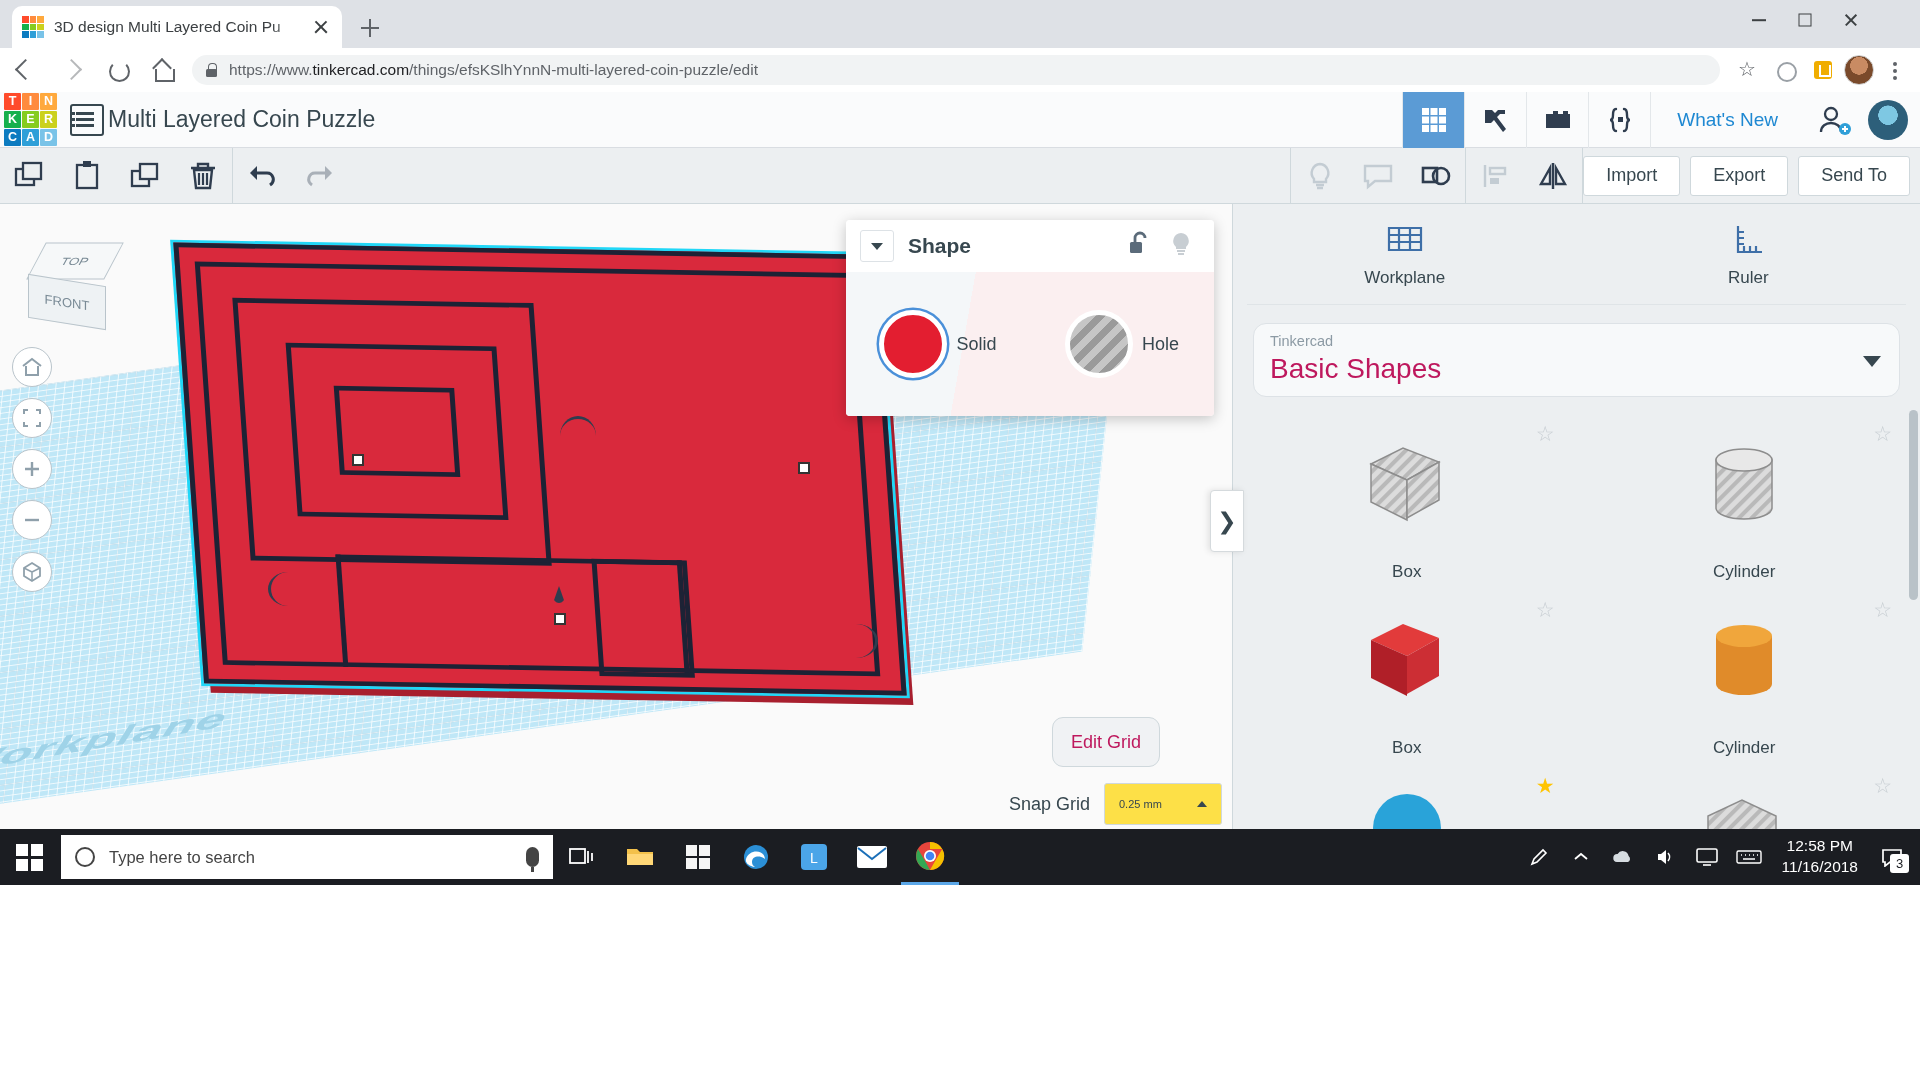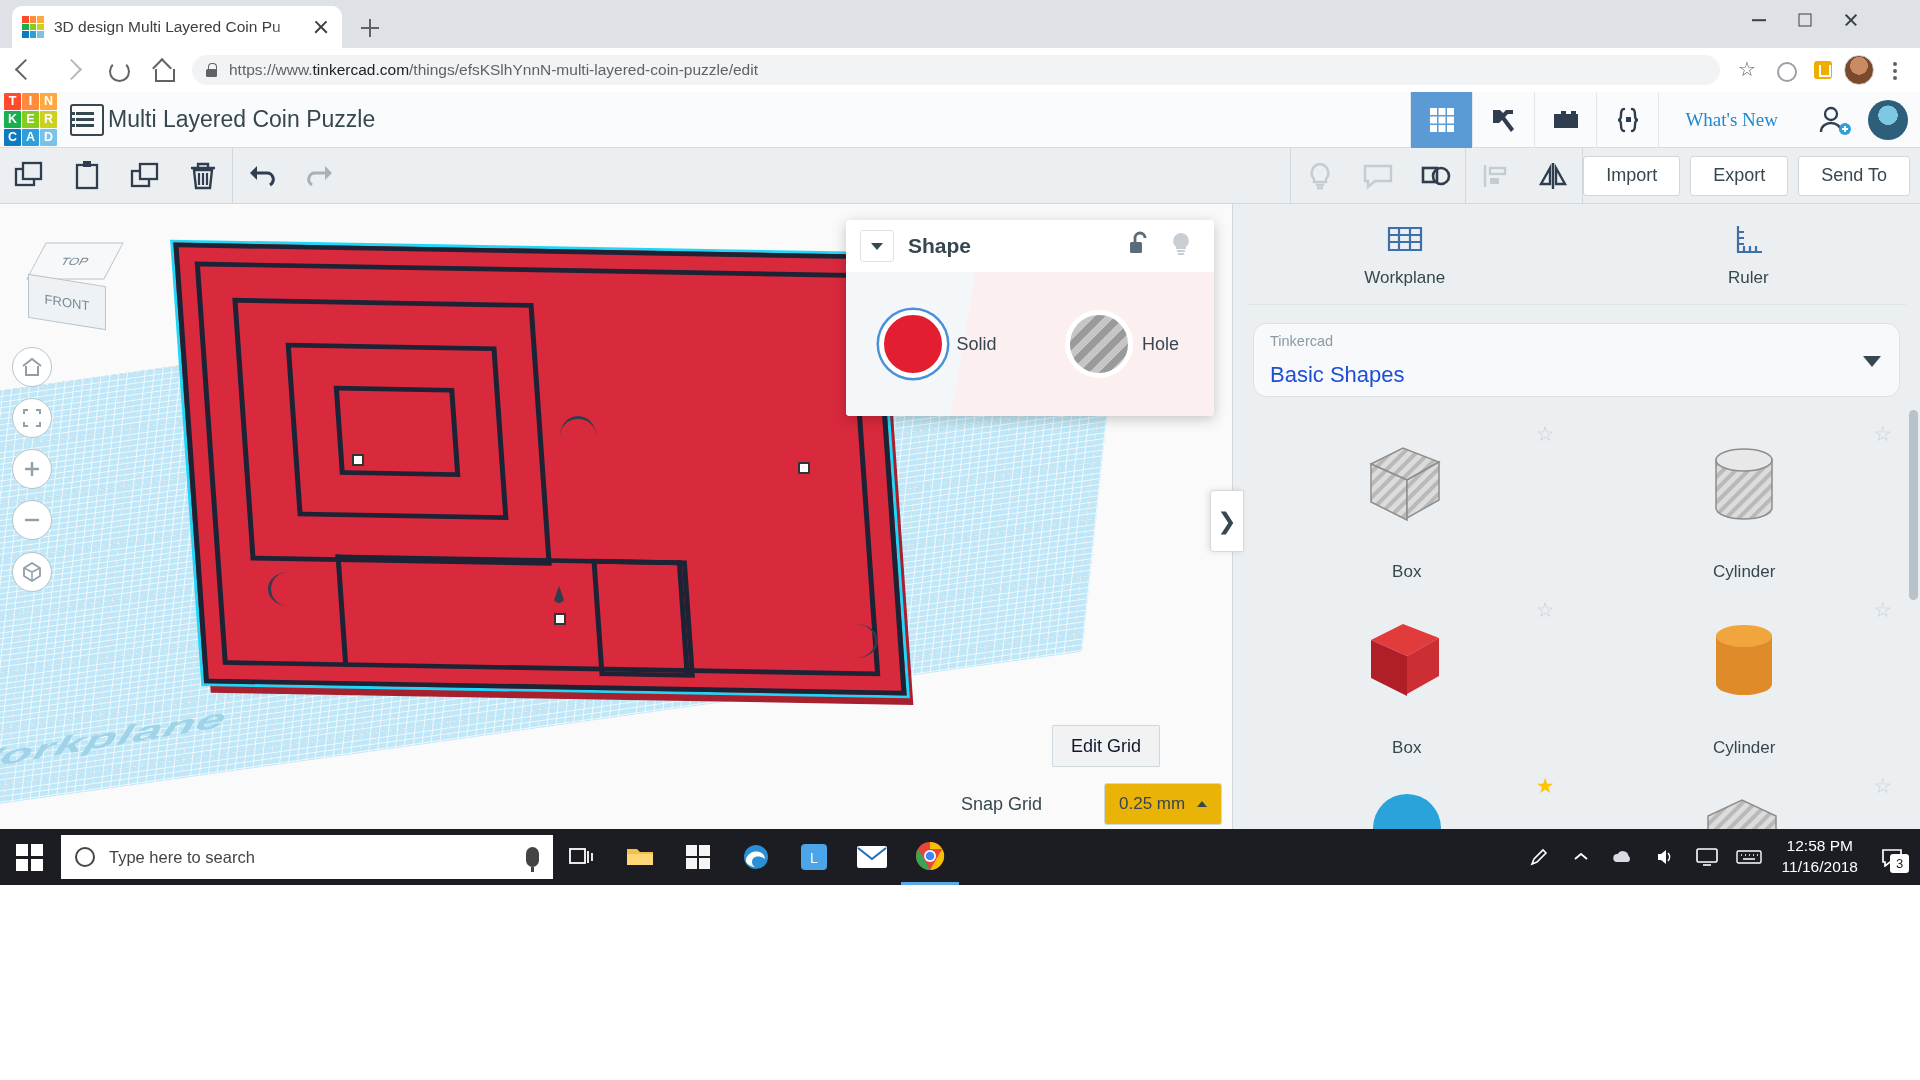--- a/index.html
+++ b/index.html
@@ -85,21 +85,21 @@
      border-radius:3px; flex:none; position:relative; display:flex; flex-direction:column;
      justify-content:center; gap:3px; padding-left:4px;}
   #tc-listicon i{ display:block; height:3px; background:#37474f; width:18px; position:relative;}
   #tc-listicon i:before{content:"";position:absolute;left:-4px;top:0;width:3px;height:3px;background:#37474f;}
   #tc-title{ font-size:23px; color:#37474f; margin-left:4px; white-space:nowrap;}
   #tc-header-right{ margin-left:auto; display:flex; align-items:center; height:56px;}
   .hdr-icon{ width:62px; height:56px; display:flex; align-items:center; justify-content:center;
      border-left:1px solid #e3e7ea; }
   .hdr-icon.active{ background:#5b9bd5; }
   #whatsnew{ font-size:19px; color:#1e88d2; padding:0 26px; white-space:nowrap;
-     border-left:1px solid #e3e7ea; height:56px; display:flex; align-items:center;font-family:Liberation Serif, serif;}
+     border-left:1px solid #e3e7ea; height:56px; display:flex; align-items:center;}
   #user-icon{ width:60px;height:56px; display:flex;align-items:center;justify-content:center;
      position:relative; }
   #profile-pic{ width:40px;height:40px;border-radius:50%; margin:0 12px 0 4px;
      background:radial-gradient(circle at 50% 38%,#7ec8e3 30%,#2d5f7a 31%); flex:none;}
 
   
   #tc-toolbar{ position:absolute; left:0; top:148px; width:1920px; height:56px;
      background:#eceff1; border-bottom:1px solid #cfd8dc; display:flex; align-items:center;}
   .tool{ width:58px;height:56px; display:flex;align-items:center;justify-content:center;}
   .tool svg{ display:block; }
@@ -133,28 +133,28 @@
   #vc-top{ position:absolute; left:8px; top:0; width:78px; height:46px;
      background:#f6f8f9; border:1.6px solid #b9c4cb; transform:skewX(-28deg) scaleY(.8);
      display:flex;align-items:center;justify-content:center; font-size:13px;color:#7a8b96;}
   #vc-front{ position:absolute; left:0; top:42px; width:78px; height:44px;
      background:#eef2f4; border:1.6px solid #b9c4cb; transform:skewY(9deg);
      display:flex;align-items:center;justify-content:center; font-size:13px;color:#7a8b96;}
   .navbtn-r{ position:absolute; left:12px; width:40px;height:40px; border-radius:50%;
      border:1.8px solid #b9c4cb; background:#fff; display:flex;align-items:center;
      justify-content:center; color:#8fa0ab; font-size:20px;}
   #nv-home{top:143px}#nv-fit{top:194px}#nv-zin{top:245px}#nv-zout{top:296px}#nv-ortho{top:348px}
-  #edit-grid{ position:absolute; right:72px; bottom:62px; height:42px; padding:0 18px;
-     background:#f0f2f4; border:1px solid #cfd8dc; border-radius:1px;
-     display:flex;align-items:center; font-size:18px; color:#0f172a;}
+  #edit-grid{ position:absolute; right:72px; bottom:62px; height:50px; padding:0 18px;
+     background:#f0f2f4; border:1px solid #cfd8dc; border-radius:11px;
+     display:flex;align-items:center; font-size:18px; color:#be185d;}
   #snap-row{ position:absolute; right:10px; bottom:4px; display:flex; align-items:center; }
   #snap-label{ font-size:18px; color:#37474f; margin-right:14px;}
-  #snap-select{ height:42px; padding:0 14px; min-width:118px; background:#eab308;
+  #snap-select{ height:42px; padding:0 14px; min-width:118px; background:#fde047;
      border:1px solid #cfd8dc; border-radius:3px; display:flex;align-items:center;
-     justify-content:space-between; font-size:17px; color:#37474f;margin-left:48px;}
+     justify-content:space-between; font-size:11px; color:#37474f;}
   #snap-select .caret{ margin-left:10px; width:0;height:0;border-left:5px solid transparent;
      border-right:5px solid transparent;border-bottom:6px solid #37474f;}
 
   
   #shape-panel{ position:absolute; left:846px; top:220px; width:368px; height:196px;
      background:#fff; border-radius:4px; box-shadow:0 3px 14px rgba(0,0,0,.22); overflow:hidden;}
   #sp-head{ height:52px; display:flex; align-items:center; padding:0 14px; background:#fff;}
   #sp-collapse{ width:34px;height:32px;border:1px solid #dde2e6;border-radius:3px;
      display:flex;align-items:center;justify-content:center;}
   #sp-collapse i{ width:0;height:0;border-left:6px solid transparent;
@@ -174,21 +174,21 @@
   
   #sidebar{ position:absolute; left:1232px; top:204px; width:688px; height:625px;
      background:#eceff1; border-left:1px solid #cfd8dc; }
   #sb-top{ height:100px; display:flex; }
   .sb-tool{ flex:1; display:flex;flex-direction:column; align-items:center;
      justify-content:center; gap:8px; font-size:17px; color:#37474f;}
   #sb-divider{ height:1px; background:#dfe4e7; margin:0 14px;}
   #shape-select{ margin:18px 20px 0 20px; height:74px; background:#f7f9fa;
      border:1px solid #dde2e6; border-radius:13px; padding:9px 16px; position:relative;}
   #ss-sub{ font-size:14.5px; color:#8c9aa4;}
-  #ss-main{ font-size:22px; color:#1d4ed8; margin-top:13px;}
+  #ss-main{ font-size:28px; color:#be185d; margin-top:4px;}
   #ss-caret{ position:absolute; right:18px; top:32px; width:0;height:0;
      border-left:9px solid transparent;border-right:9px solid transparent;
      border-top:11px solid #37474f;}
   #shape-grid{ position:absolute; left:20px; top:212px; right:22px; bottom:0;
      display:grid; grid-template-columns:1fr 1fr; gap:4px 30px; }
   .shape-item{ position:relative; height:172px; display:flex; flex-direction:column;
      align-items:center; justify-content:flex-start; padding-top:14px;}
   .shape-label{ position:absolute; bottom:6px; font-size:17px; color:#37474f;}
   .star{ position:absolute; right:6px; top:6px; font-size:21px; color:#c8ced3;}
   .star.on{ color:#ffc400; }

